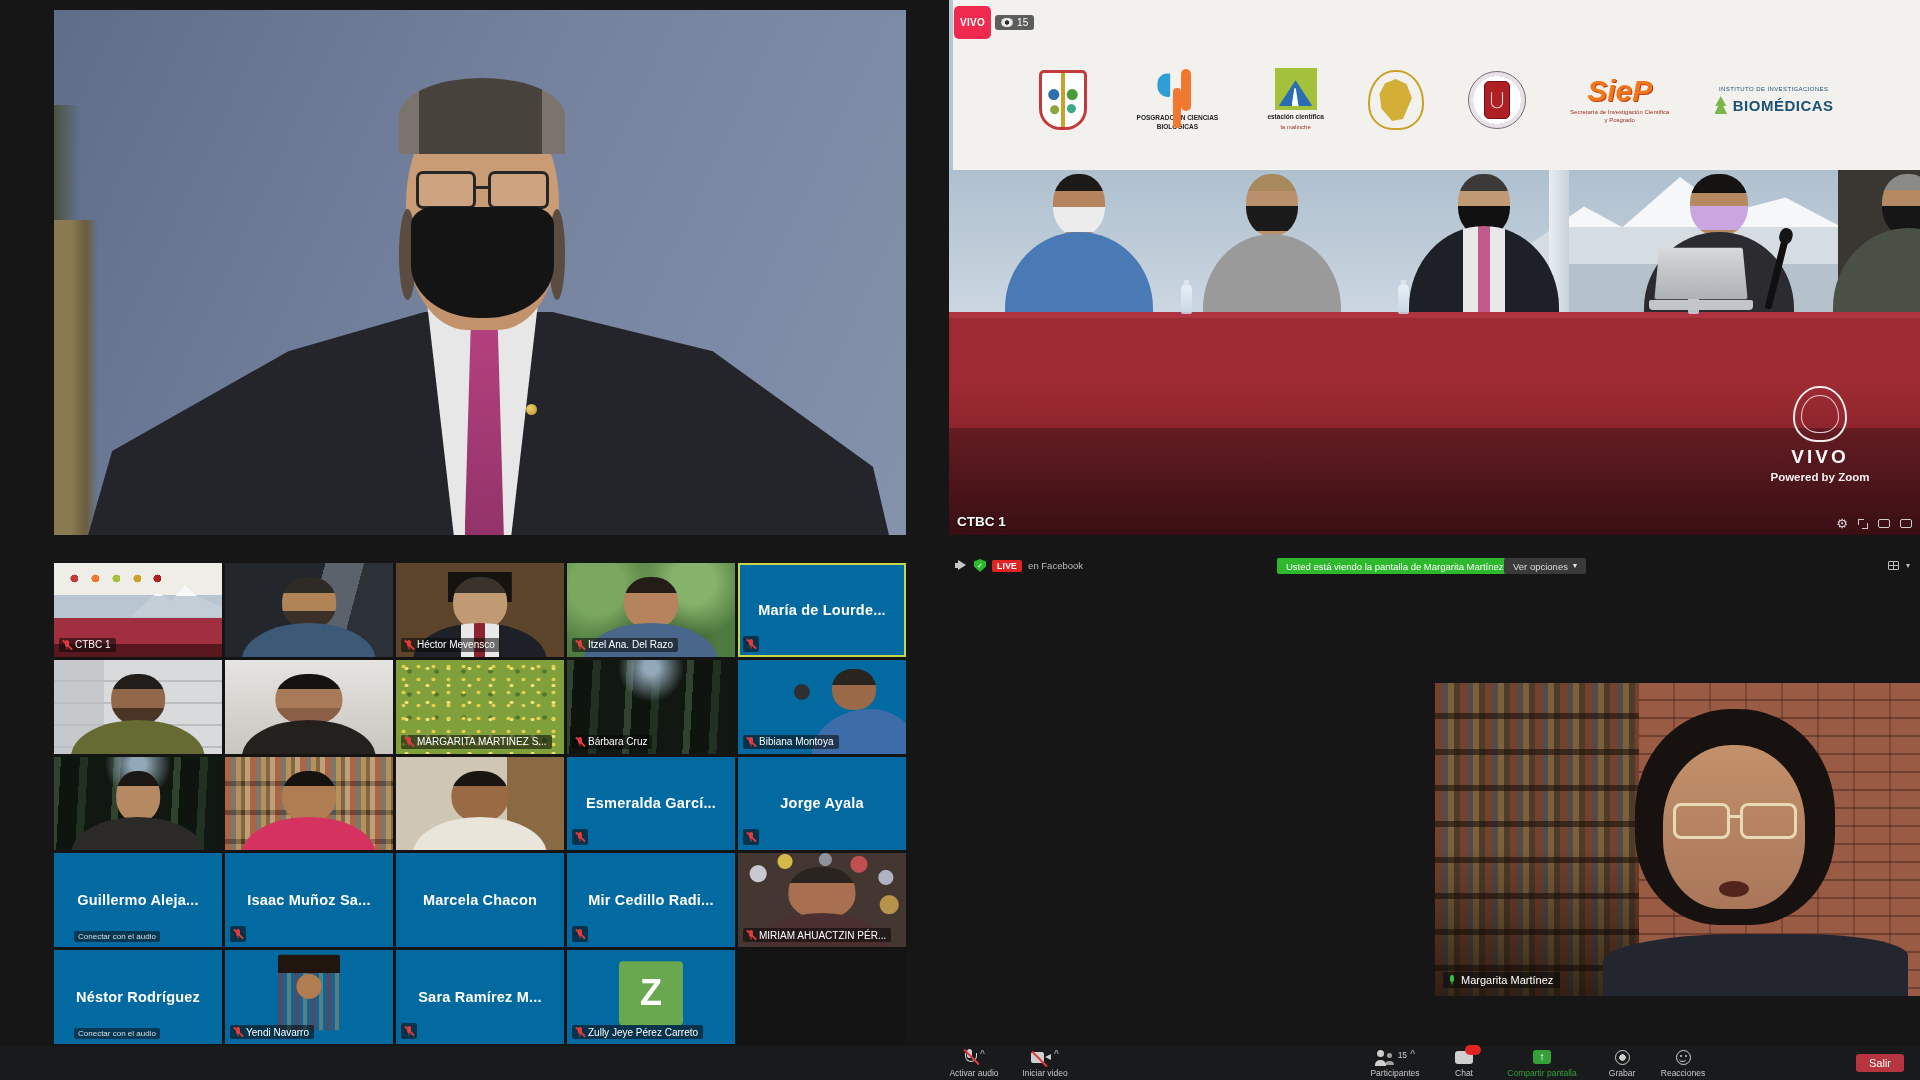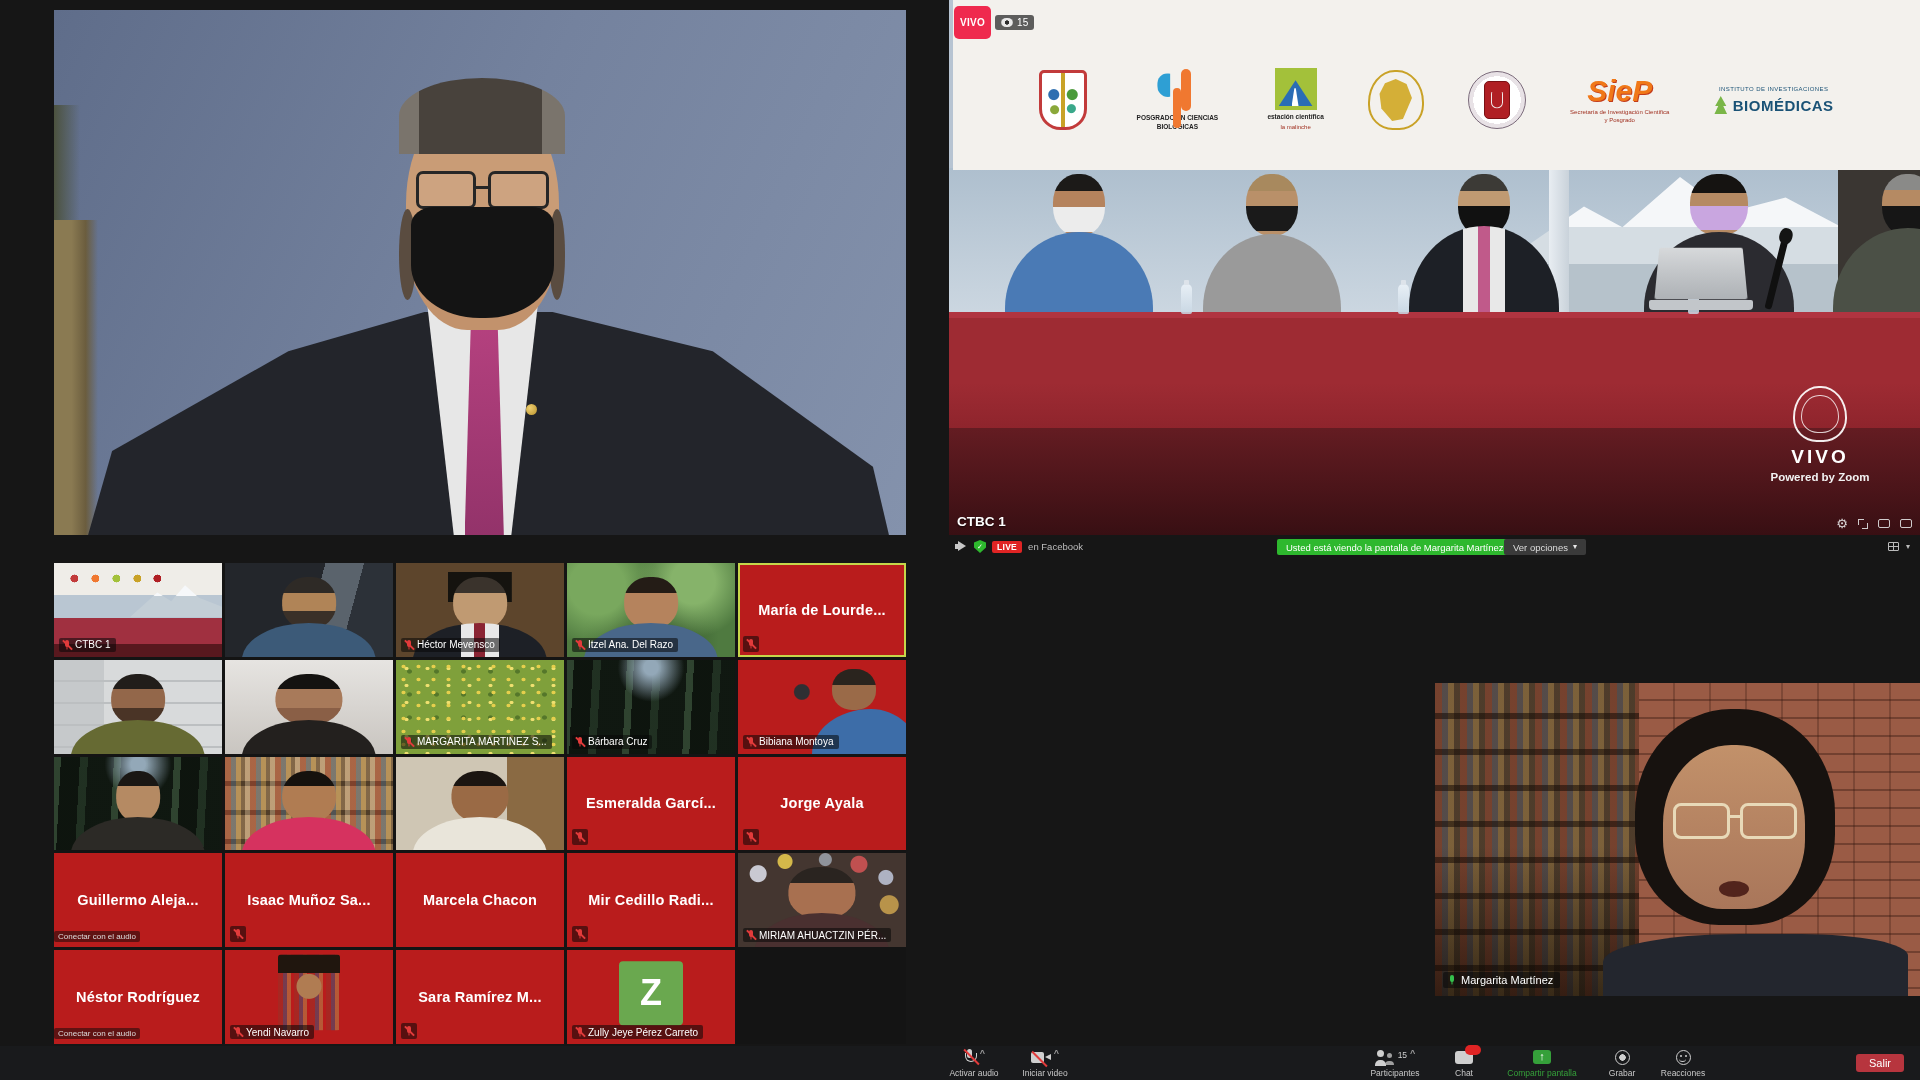--- a/index.html
+++ b/index.html
@@ -146,21 +146,21 @@
   .pv-controls{position:absolute;right:8px;bottom:5px;z-index:6;display:flex;gap:10px;align-items:center;opacity:.9}
   .glyph{color:#e8e8e8;font-size:13px;line-height:1}
   .vc-sq{width:12px;height:9px;border:1.5px solid #e0e0e0;border-radius:2px}
   .vc-exp{width:10px;height:10px;position:relative}
   .vc-exp::before{content:"";position:absolute;left:0;top:0;width:5px;height:5px;
       border-top:1.5px solid #e0e0e0;border-left:1.5px solid #e0e0e0}
   .vc-exp::after{content:"";position:absolute;right:0;bottom:0;width:5px;height:5px;
       border-bottom:1.5px solid #e0e0e0;border-right:1.5px solid #e0e0e0}
 
   
-  .sbar{position:absolute;left:949px;top:538px;width:971px;height:20px;font-size:9.5px;color:#bdbdbd}
+  .sbar{position:absolute;left:949px;top:557px;width:971px;height:20px;font-size:9.5px;color:#bdbdbd}
   .sb-left{position:absolute;left:6px;top:2px;display:flex;align-items:center;gap:6px}
   .ic-spk{width:13px;height:11px;position:relative}
   .ic-spk::before{content:"";position:absolute;left:0;top:3px;width:4px;height:5px;background:#c7c7c7}
   .ic-spk::after{content:"";position:absolute;left:3px;top:0;width:0;height:0;
       border-top:5.5px solid transparent;border-bottom:5.5px solid transparent;border-left:8px solid #c7c7c7}
   .ic-shield{width:12px;height:13px;background:var(--bannergreen,#2eb82e);
       clip-path:polygon(50% 0,100% 20%,100% 58%,50% 100%,0 58%,0 20%);
       display:flex;align-items:center;justify-content:center;font-size:7px;color:#fff;font-weight:700}
   .sb-live{background:var(--livered,#e02424);color:#fff;font-size:8.5px;font-weight:700;
       padding:1px 5px;border-radius:2px;letter-spacing:.3px}
@@ -169,21 +169,21 @@
   .sb-opts{position:absolute;left:555px;top:1px;background:#3a3a3a;color:#ddd;border:none;
       padding:2.5px 9px;border-radius:2px;font-size:9.5px;display:flex;gap:5px;align-items:center;cursor:pointer}
   .sb-right{position:absolute;right:10px;top:4px;display:flex;gap:7px;align-items:center}
   .ic-grid{width:11px;height:9px;border:1px solid #bbb;border-radius:1px;
       background:linear-gradient(90deg,transparent 0 4px,#bbb 4px 5px,transparent 5px),
                  linear-gradient(transparent 0 3.5px,#bbb 3.5px 4.5px,transparent 4.5px)}
 
   
   .grid{position:absolute;left:54px;top:563px;width:852px;height:481px;background:#141414;
       display:grid;grid-template-columns:repeat(5,1fr);grid-template-rows:repeat(5,1fr);gap:3px}
-  .tile{position:relative;background:#b91c1c;overflow:hidden}
+  .tile{position:relative;background:#0369a1;overflow:hidden}
   .tile.active{box-shadow:inset 0 0 0 2px var(--activegreen,#c6d64a)}
   .scene{position:absolute;inset:0;overflow:hidden}
   .person::before{content:"";position:absolute;left:50%;top:15%;width:32%;height:55%;
       transform:translateX(-50%);border-radius:46%;
       background:linear-gradient(var(--hair,#26211d) 0 30%,var(--skin,#b08457) 30% 66%,var(--low,#8a6a4c) 66%)}
   .person::after{content:"";position:absolute;left:50%;bottom:-6%;width:80%;height:42%;
       transform:translateX(-50%);border-radius:50% 50% 0 0/95% 95% 0 0;background:var(--top,#333)}
   .s-beardman{--hair:#2e2a26;--skin:#b08457;--low:#3a3028;--top:#3c5a78;
       background:linear-gradient(105deg,#23262b 0 52%,#5a636c 52% 72%,#2c3138 72%)}
   .s-suitman{--hair:#3a332c;--skin:#c09a72;--low:#c09a72;
@@ -258,21 +258,21 @@
       background-image:radial-gradient(circle at 50% 42%,#b07c52 0 12px,transparent 13px),
         linear-gradient(#20160e 0 24%,transparent 24%),
         repeating-linear-gradient(90deg,rgba(150,50,40,.5) 0 5px,rgba(50,90,130,.5) 5px 9px,
         rgba(180,150,80,.5) 9px 13px,transparent 13px 16px)}
   .center-name{position:absolute;inset:0;display:flex;align-items:center;justify-content:center;
       color:#fff;font-size:14.5px;font-weight:600;letter-spacing:.2px;text-align:center;padding:0 6px}
   .tlabel{position:absolute;left:5px;bottom:5px;display:flex;align-items:center;gap:3px;
       background:rgba(8,8,8,.55);padding:1px 5px 1px 3px;border-radius:2px;font-size:10px;color:#fff;
       max-width:93%;white-space:nowrap;overflow:hidden}
   .tlabel.miconly{padding:2px 3px}
-  .tsub{position:absolute;left:0;bottom:5px;background:rgba(8,8,8,.5);padding:1px 4px;
+  .tsub{position:absolute;left:20px;bottom:5px;background:rgba(8,8,8,.5);padding:1px 4px;
       font-size:8px;color:#ddd;border-radius:2px;white-space:nowrap}
   .mmic{width:10px;height:12px;position:relative;flex:0 0 auto;--mic:#e23b3b}
   .mmic::before{content:"";position:absolute;left:3px;top:1px;width:4px;height:7px;background:var(--mic);
       border-radius:2px;box-shadow:0 4px 0 -1.5px var(--mic)}
   .mmic::after{content:"";position:absolute;left:-1px;top:5px;width:13px;height:2px;background:var(--mic);
       transform:rotate(45deg)}
   .mmic.on{--mic:#35c04d}
   .mmic.on::after{display:none}
 
   

